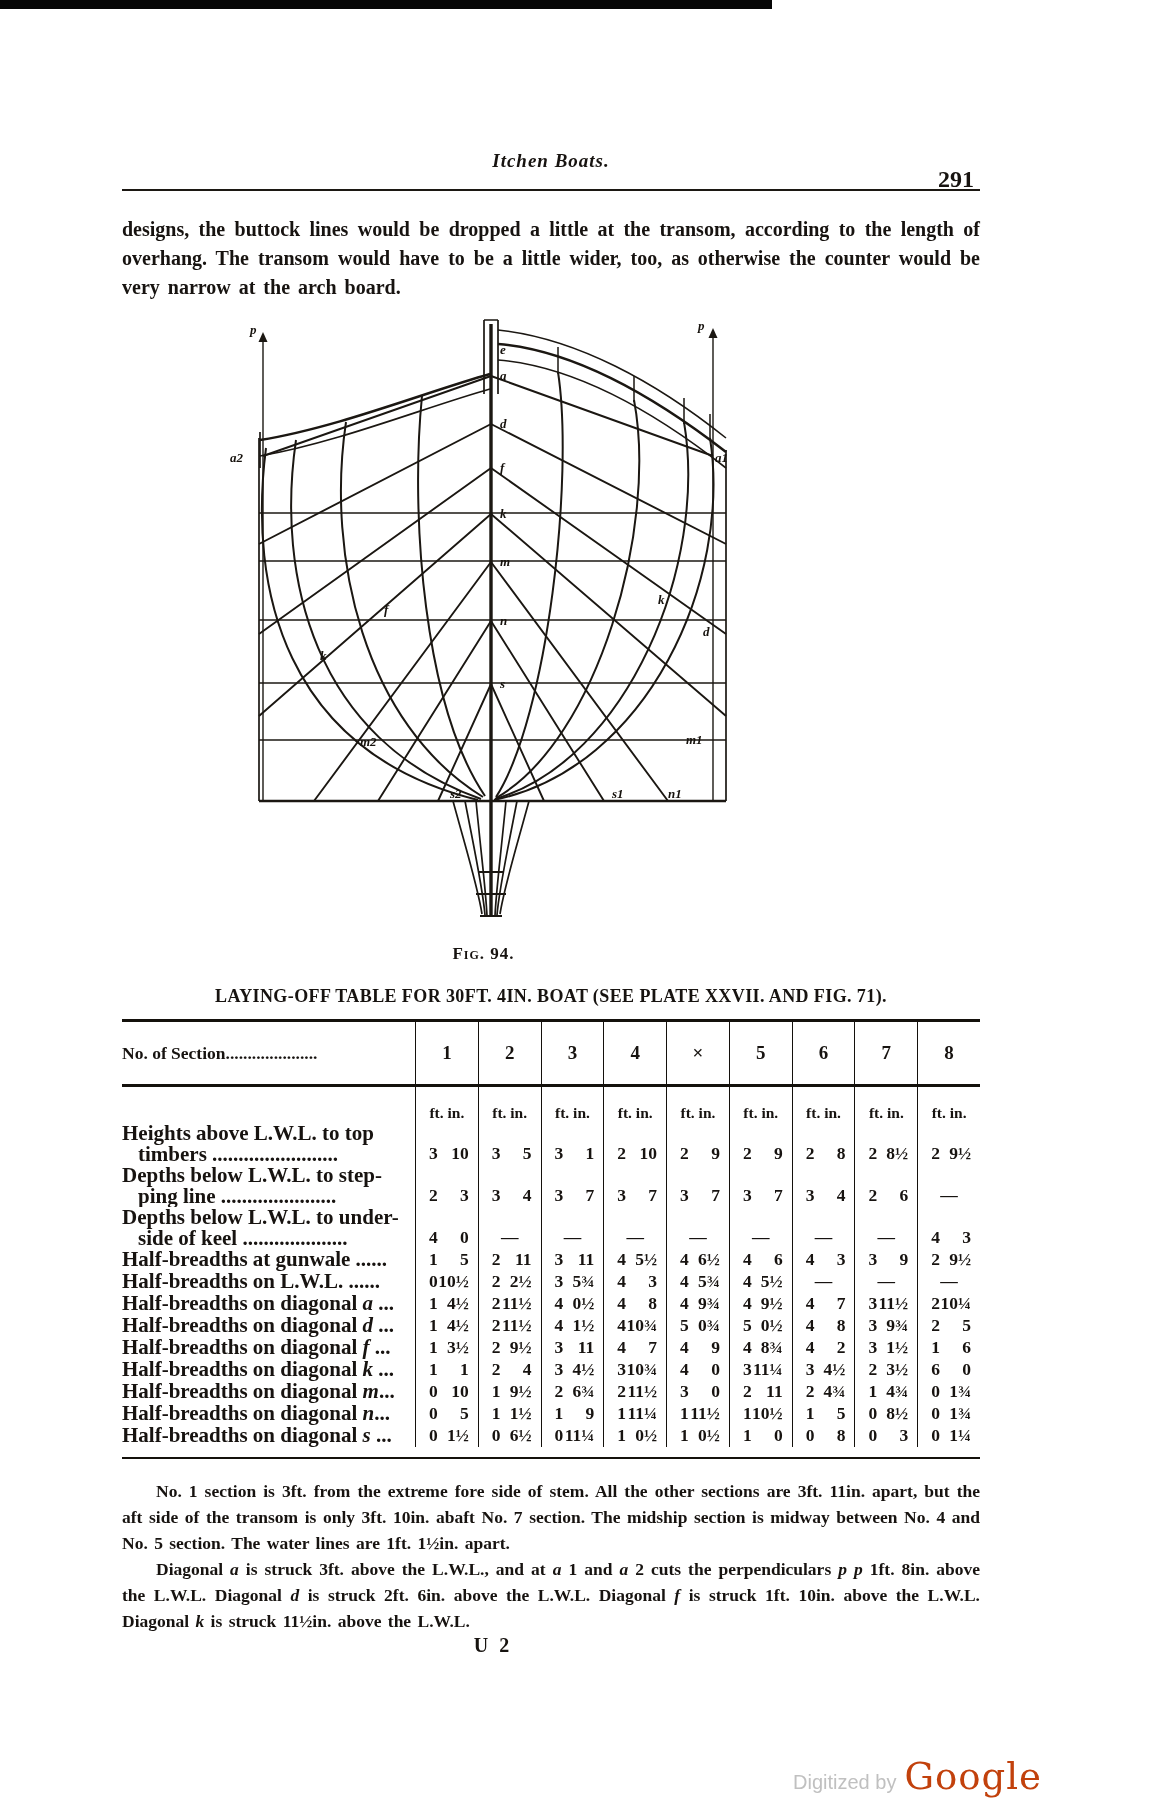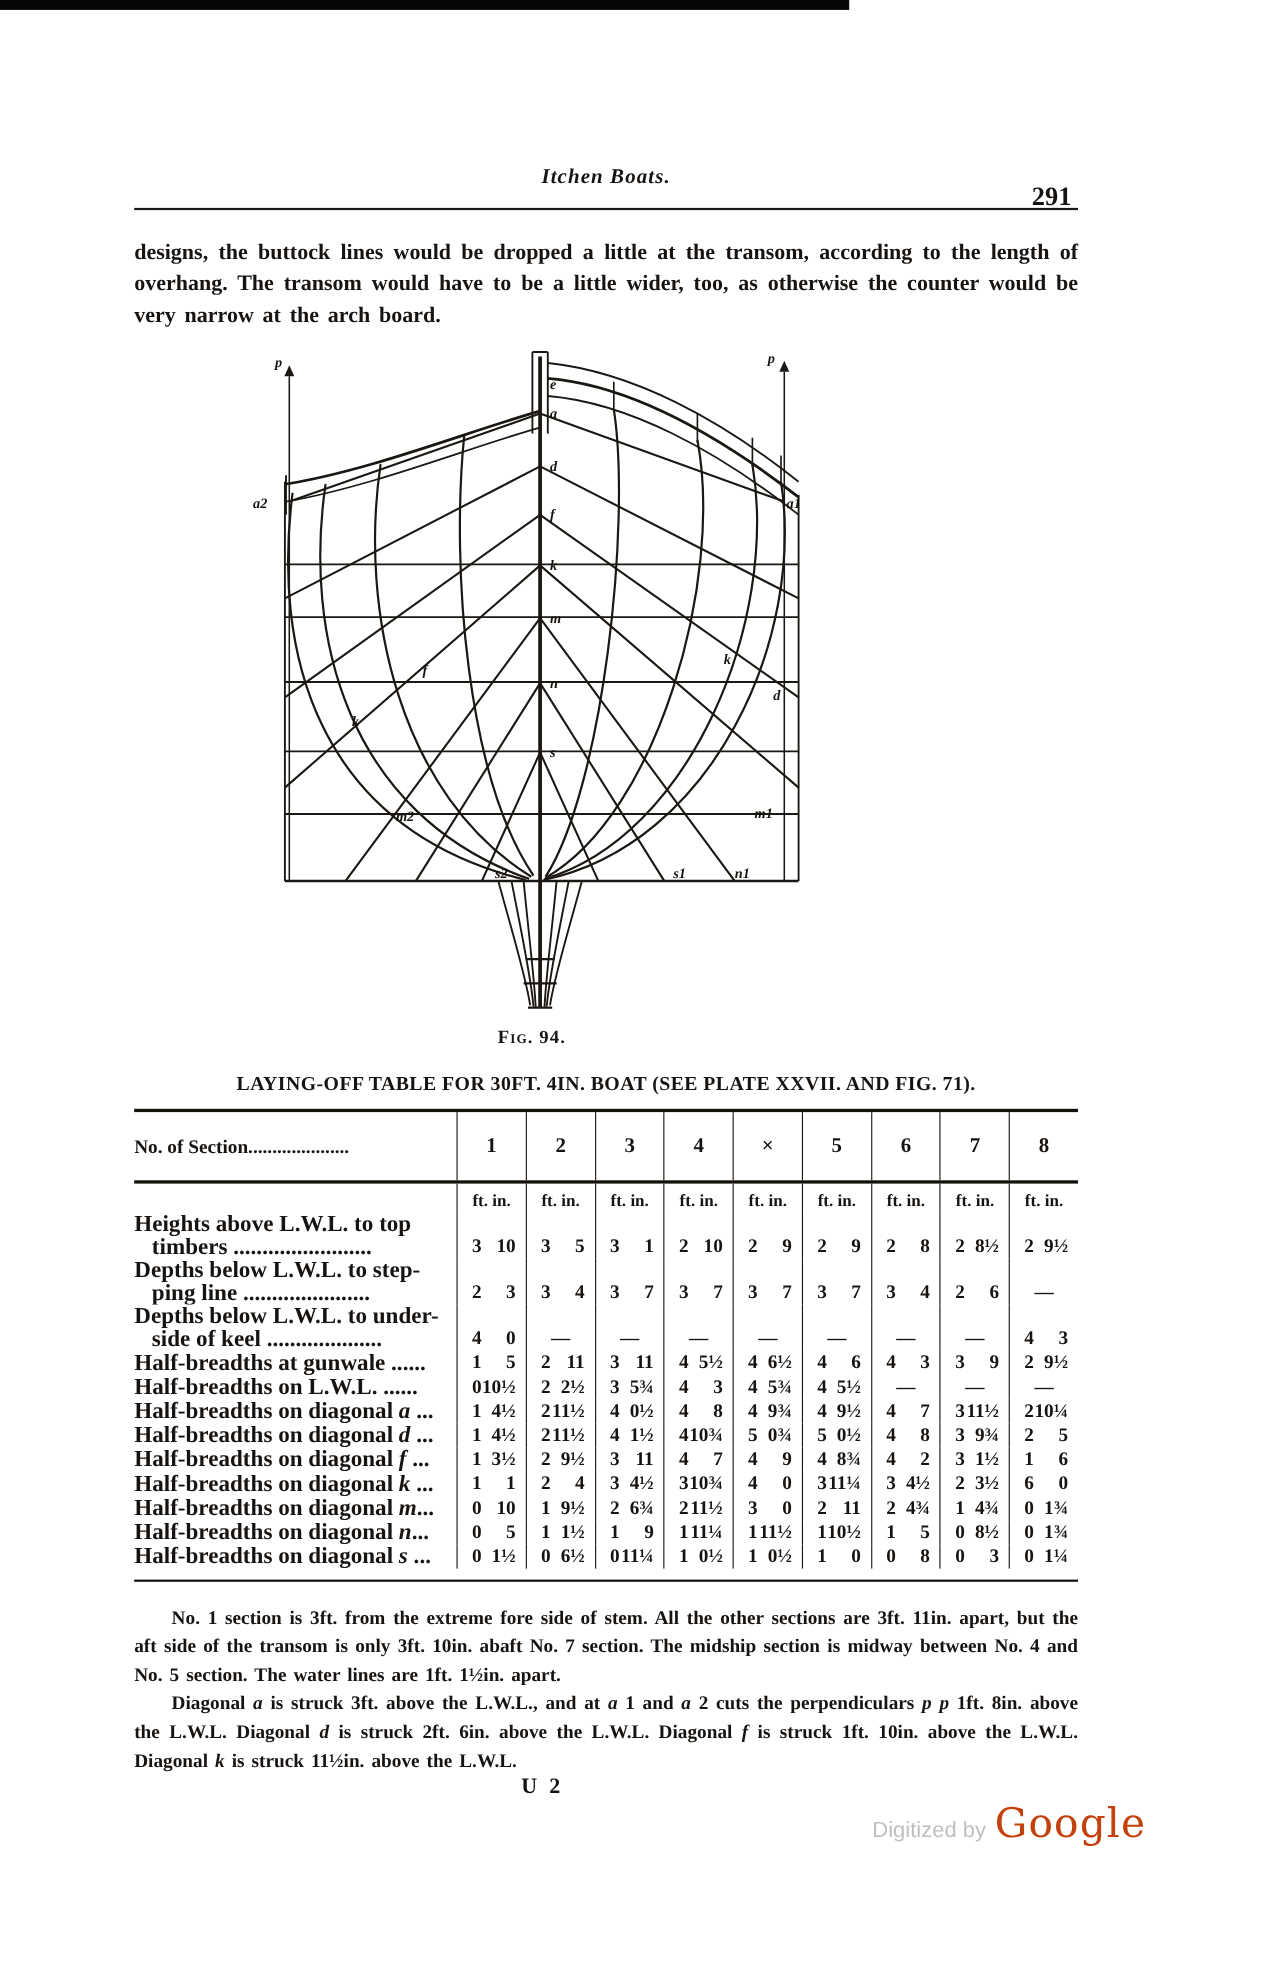--- a/index.html
+++ b/index.html
@@ -21,53 +21,53 @@
   }
   
   .fig-wrap{margin:12px 0 0 104px;width:515px;text-align:center;}
   .fig-wrap svg{display:block;}
   .boatplan path{stroke:#1b1712;fill:none;}
   .boatplan .arrow{fill:#1b1712;stroke:none;}
   .boatplan text{
     font-family:"Liberation Serif","DejaVu Serif",serif;font-style:italic;font-weight:bold;
     font-size:13px;fill:#16120d;
   }
-  .fig-caption{margin-top:5px;font-weight:bold;font-size:17px;font-variant:small-caps;letter-spacing:1px;}
+  .fig-caption{margin-top:16px;font-weight:bold;font-size:17px;font-variant:small-caps;letter-spacing:1px;}
   
   .table-title{
     margin:22px 0 0 0;text-align:center;font-size:18px;font-weight:bold;letter-spacing:.4px;
   }
   
   .lo-table{margin-top:12px;border-top:3.2px solid #14110c;border-bottom:2.6px solid #14110c;padding-bottom:10px;}
   .trow{display:grid;grid-template-columns:293px repeat(9,1fr);}
   .thead{border-bottom:3px solid #14110c;}
   .thead .tlabel{display:flex;align-items:center;font-weight:bold;font-size:17.5px;white-space:nowrap;overflow:hidden;}
   .thnum{display:flex;align-items:center;justify-content:center;font-weight:bold;font-size:19px;height:62px;}
   .tnum{border-left:1.7px solid #14110c;}
-  .tunit{display:flex;align-items:flex-end;justify-content:center;font-weight:bold;font-size:15.5px;padding:7px 0 1px 0;}
+  .tunit{display:flex;align-items:flex-end;justify-content:center;font-weight:bold;font-size:15.5px;padding:17px 0 1px 0;}
   .tdata .tlabel{font-weight:bold;font-size:21px;line-height:21px;white-space:nowrap;overflow:hidden;}
   .tdata .l2.ind{padding-left:16px;}
   .tcell{
     display:flex;justify-content:space-between;align-items:flex-end;
     padding:0 9px 1px 13px;font-weight:bold;font-size:17.5px;line-height:21px;
   }
   .tcell.cdash{justify-content:center;padding:0 4px 1px 4px;}
   .tcell .ft,.tcell .in{display:block;}
   
   .notes{margin-top:19px;}
   .notes p{
     margin:0;font-size:17.5px;line-height:26px;font-weight:bold;text-align:justify;
     text-indent:34px;word-spacing:2px;
   }
   .notes i{font-style:italic;}
   
   .signature{text-align:center;transform:translateX(-58px);font-weight:bold;font-size:20px;letter-spacing:3px;}
   
   .watermark{
-    position:absolute;left:793px;top:1636px;display:flex;align-items:baseline;gap:8px;
+    position:absolute;left:793px;top:1755px;display:flex;align-items:baseline;gap:8px;
     color:#bcbcbc;
   }
   .wm-prefix{font-family:"Liberation Sans","DejaVu Sans",sans-serif;font-size:20px;color:#c0c0c0;}
   .glogo{font-family:"DejaVu Serif","Liberation Serif",serif;font-size:37px;color:#c2410c;letter-spacing:1px;}
 </style>
 </head>
 <body>
 
 <div class="top-bar"></div>
 

